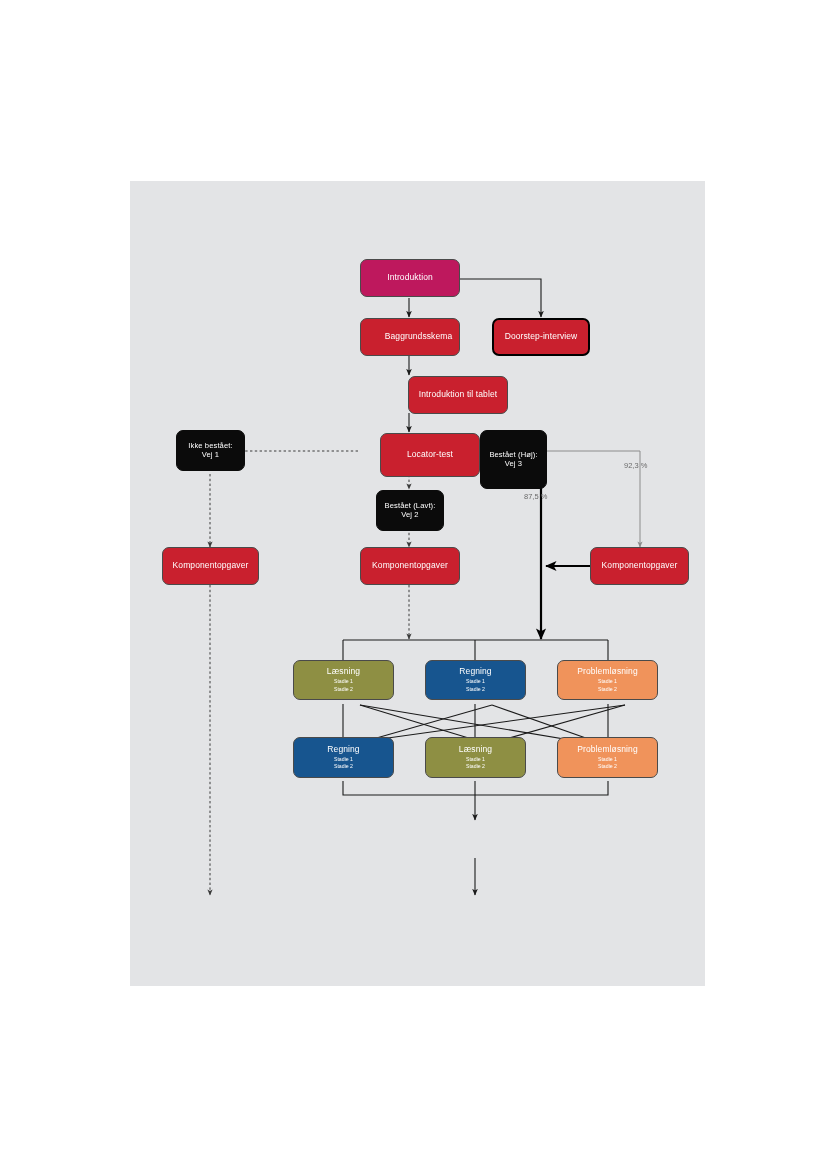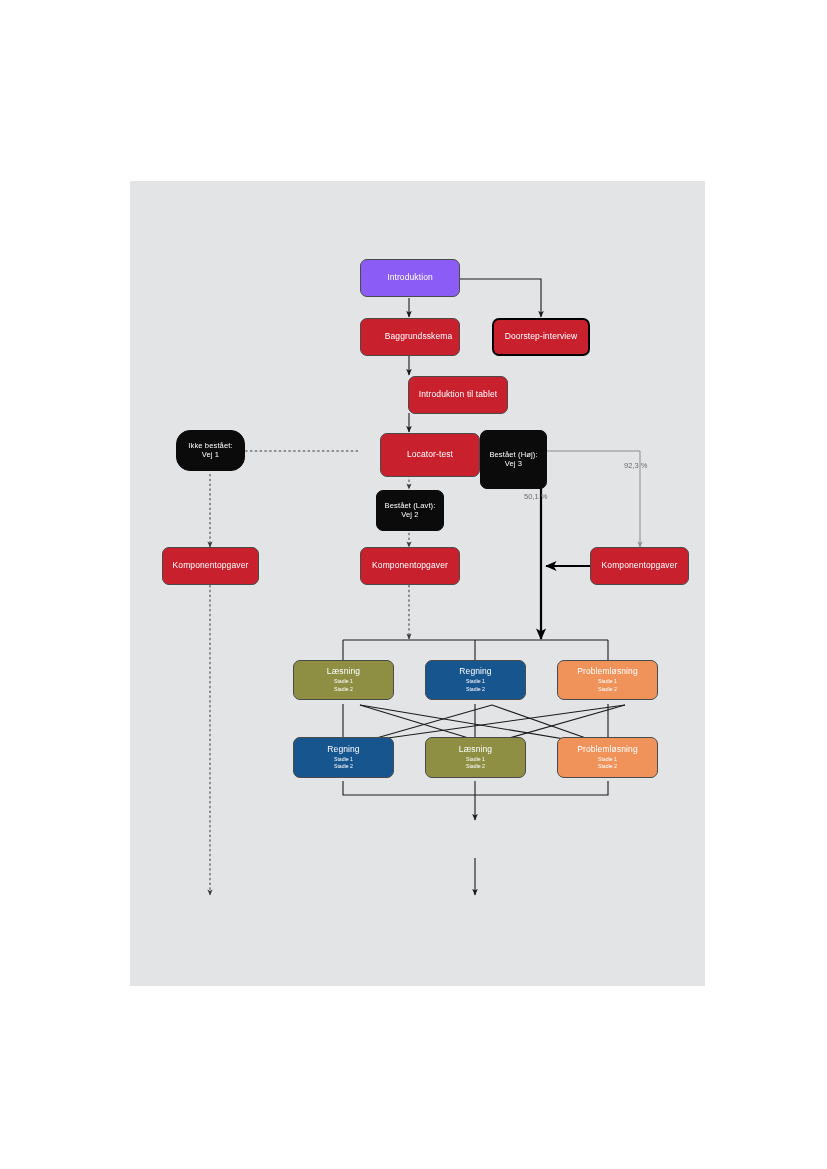--- a/index.html
+++ b/index.html
@@ -52,21 +52,21 @@
     letter-spacing: 0.1px;
     white-space: nowrap;
   }
   .node .sub {
     font-size: 5.2px;
     margin-top: 1.5px;
     white-space: nowrap;
   }
   .node .sub.first { margin-top: 2.5px; }
 
-  .n-yellow { background: #8b5cf6; border: 1px solid #4a4a4a; }
+  .n-yellow { background: #be185d; border: 1px solid #4a4a4a; }
   .n-red    { background: #c9202e; border: 1px solid #4a4a4a; }
   .n-red-th { background: #c9202e; border: 2.5px solid #000000; }
   .n-black  { background: #0b0b0b; border: 1px solid #0b0b0b; }
   .n-olive  { background: #8e8f43; border: 1px solid #4a4a4a; }
   .n-blue   { background: #17558f; border: 1px solid #4a4a4a; }
   .n-orange { background: #f0935b; border: 1px solid #4a4a4a; }
   .n-brown  { background: #4f322c; border: 1px solid #4a4a4a; }
 
   .n-black .title { font-size: 7.6px; }
   .n-black .title.l2 { margin-top: 0px; }
@@ -177,21 +177,21 @@
   </div>
 
   <div class="node n-red" style="left:360px; top:376px; width:100px; height:38px;margin-left:48px;">
     <span class="title">Introduktion til tablet</span>
   </div>
 
   <div class="node n-red" style="left:380px; top:433px; width:100px; height:44px;">
     <span class="title">Locator-test</span>
   </div>
 
-  <div class="node n-black" style="left:176px; top:430px; width:69px; height:41px;border-radius:14px;">
+  <div class="node n-black" style="left:176px; top:430px; width:69px; height:41px;">
     <span class="title">Ikke bestået:</span>
     <span class="title l2">Vej 1</span>
   </div>
 
   <div class="node n-black" style="left:376px; top:490px; width:68px; height:41px;">
     <span class="title">Bestået (Lavt):</span>
     <span class="title l2">Vej 2</span>
   </div>
 
   <div class="node n-black" style="left:480px; top:430px; width:67px; height:59px;">
@@ -242,17 +242,17 @@
   </div>
 
   <div class="node n-orange" style="left:557px; top:737px; width:101px; height:41px;">
     <span class="title">Problemløsning</span>
     <span class="sub first">Stadie 1</span>
     <span class="sub">Stadie 2</span>
   </div>
 
 
 
-  <span class="pct" style="left:524px; top:492px;">50,1 %</span>
+  <span class="pct" style="left:524px; top:492px;">87,5 %</span>
 
   <span class="pct" style="left:624px; top:461px;">92,3 %</span>
 
 </div>
 
 </body></html>

